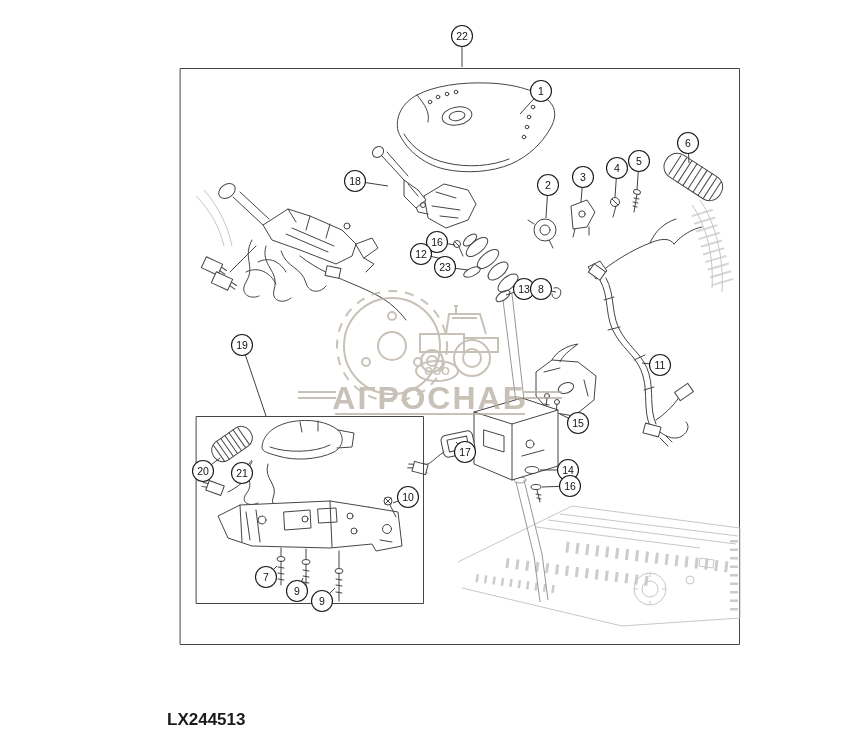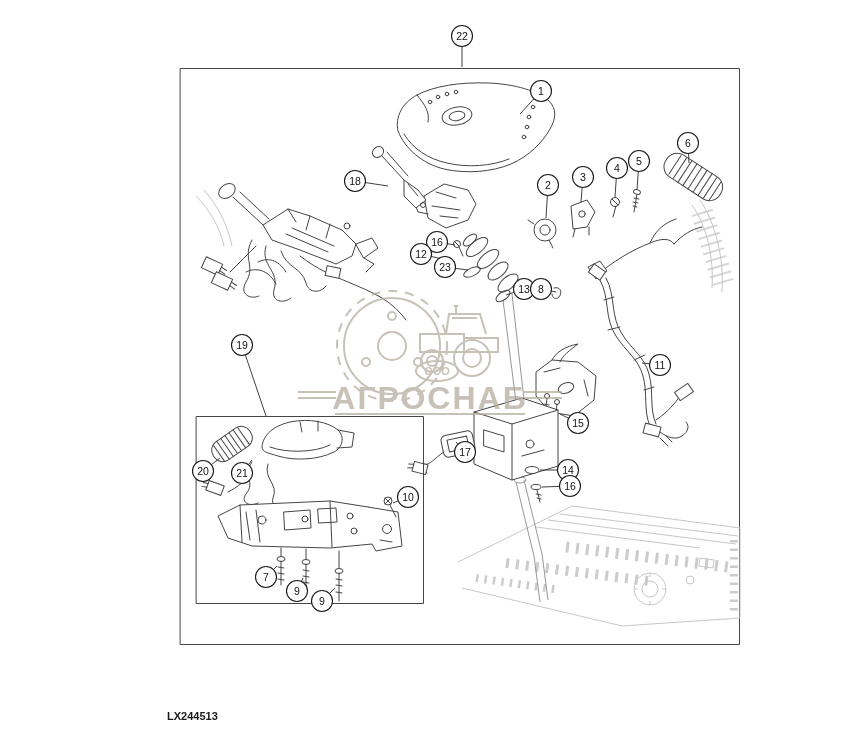--- a/index.html
+++ b/index.html
@@ -8,21 +8,21 @@
   .page svg{position:absolute;left:0;top:0;}
   .ln{fill:none;stroke:var(--line,#444);stroke-width:1;stroke-linecap:round;stroke-linejoin:round;}
   .fw{fill:#fff;stroke:var(--line,#444);stroke-width:1;stroke-linejoin:round;}
   .lt{fill:none;stroke:var(--light,#c7c7c7);stroke-width:1;}
   .wm{fill:none;stroke:var(--wm,#b7aea2);stroke-width:2;}
   .wm-ooo{font:bold 11px "Liberation Sans",sans-serif;fill:var(--wm,#b7aea2);text-anchor:middle;}
   .wm-brand{font:bold 32px "Liberation Sans",sans-serif;fill:var(--wm,#b7aea2);text-anchor:middle;letter-spacing:2px;}
   .co-c{fill:#fff;stroke:#1a1a1a;stroke-width:1.1;}
   .co-t{font:10.5px "Liberation Sans",sans-serif;text-anchor:middle;fill:#111;}
   .leader{stroke:#2a2a2a;stroke-width:0.9;fill:none;}
-  .partcode{position:absolute;left:167px;top:710px;font-weight:bold;font-size:11px;color:#1a1a1a;}
+  .partcode{position:absolute;left:167px;top:710px;font-weight:bold;font-size:17px;color:#1a1a1a;}
 </style>
 </head>
 <body>
 
 <div class="page">
 <svg width="841" height="731" viewBox="0 0 841 731">
 
   <rect x="180.5" y="68.5" width="559" height="576" class="ln"></rect>
 
   <g>

